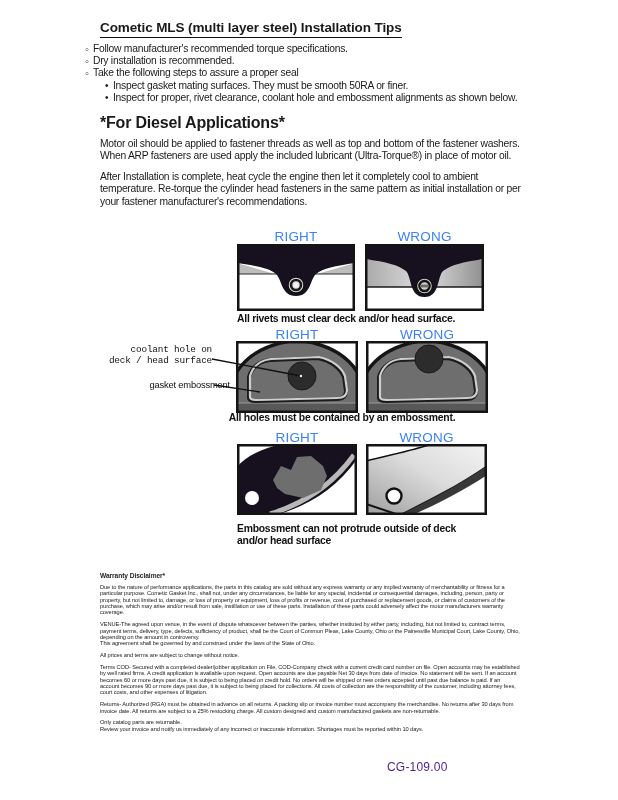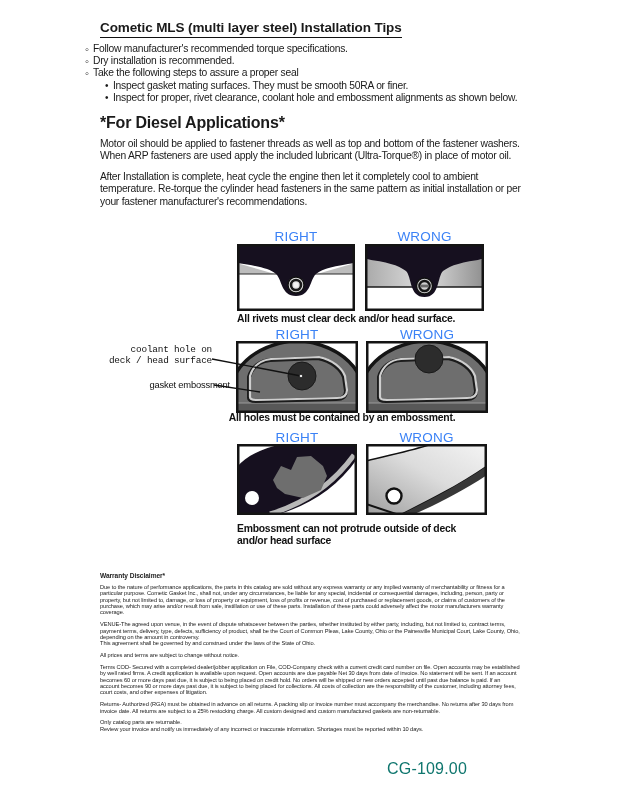--- a/index.html
+++ b/index.html
@@ -32,21 +32,21 @@
   .diesel{left:100px;top:114px;width:432px;}
   .diesel h2{font-size:16px;font-weight:700;letter-spacing:-0.2px;margin-bottom:6px;}
   .diesel p{font-size:10.3px;letter-spacing:-0.25px;line-height:12.4px;margin-bottom:8px;}
   .dg-label{font-size:13.5px;font-weight:400;text-align:center;letter-spacing:0.2px;color:#3b82f6;}
   .caption{font-size:10.4px;font-weight:700;letter-spacing:-0.25px;line-height:12px;color:#111;}
   .annot{font-size:9.4px;letter-spacing:-0.2px;line-height:11px;text-align:right;white-space:pre-line;color:#111;}
   .panel{display:block;}
   .legal{left:100px;top:572px;width:421px;color:#222;}
   .legal h3{font-size:6.6px;font-weight:700;margin-bottom:5px;letter-spacing:-0.05px;}
   .legal p{font-size:5.7px;line-height:6.35px;letter-spacing:-0.08px;margin-bottom:5.5px;white-space:pre-line;}
-  .pagecode{left:387px;top:760px;font-size:16px;letter-spacing:0.2px;color:#0f766e;}
+  .pagecode{left:387px;top:760px;font-size:12px;letter-spacing:0.2px;color:#4c1d95;}
   svg{display:block;}
 </style>
 </head>
 <body>
 
 <div class="page">
 
   <h1 class="abs title">Cometic MLS (multi layer steel) Installation Tips</h1>
 
   <div class="abs tips body-text">

